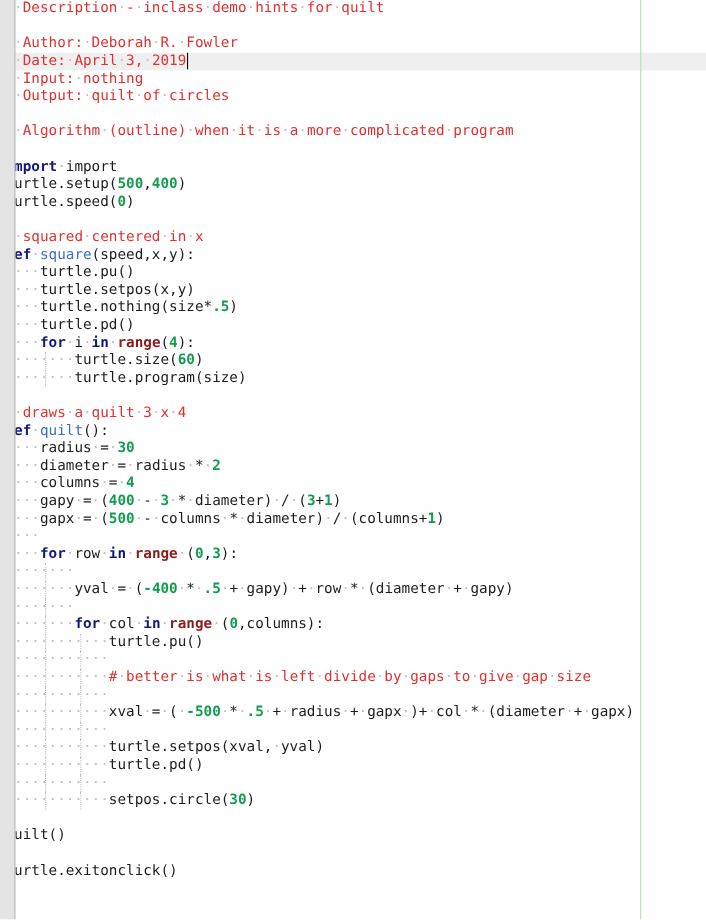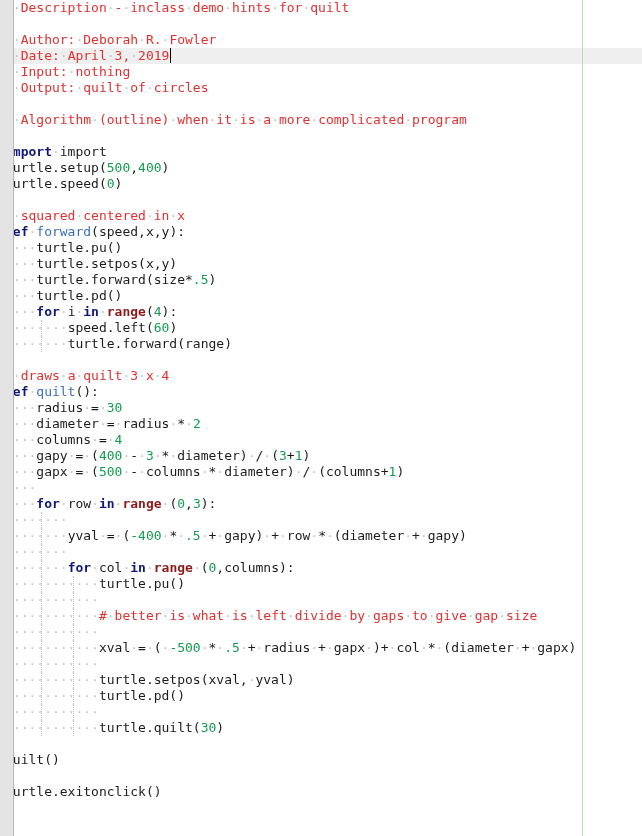--- a/index.html
+++ b/index.html
@@ -99,21 +99,21 @@
     top: 6px;
     width: 7px;
     height: 1px;
     background: #2b2b2b;
   }
 
   
   .tok-comment  { color: #e03030; }
   .tok-keyword  { color: #11187c; font-weight: bold; }
   .tok-builtin  { color: #8c1a1a; font-weight: bold; }
-  .tok-number   { color: #139c4e; }
+  .tok-number   { color: #139c4e; font-weight: bold; }
   .tok-plain    { color: #1c1c1c; }
   .tok-space    { color: #c2c2c2; }
   .tok-fname    { color: #3a6fbf; }
 
   
   .guide {
     position: absolute;
     top: 0;
     width: 1px;
     height: 16px;
@@ -145,28 +145,28 @@
       <div class="line" style="top: 0px;"><span class="tok-comment">#<span class="tok-space">·</span>Input:<span class="tok-space">·</span>nothing</span></div>
       <div class="line" style="top: 0px;"><span class="tok-comment">#<span class="tok-space">·</span>Output:<span class="tok-space">·</span>quilt<span class="tok-space">·</span>of<span class="tok-space">·</span>circles</span></div>
       <div class="line" style="top: 0px;"><span class="tok-comment">#</span></div>
       <div class="line" style="top: 0px;"><span class="tok-comment">#<span class="tok-space">·</span>Algorithm<span class="tok-space">·</span>(outline)<span class="tok-space">·</span>when<span class="tok-space">·</span>it<span class="tok-space">·</span>is<span class="tok-space">·</span>a<span class="tok-space">·</span>more<span class="tok-space">·</span>complicated<span class="tok-space">·</span>program</span></div>
       <div class="line" style="top: 0px;"></div>
       <div class="line" style="top: 0px;"><span class="tok-keyword">import</span><span class="tok-space">·</span><span class="tok-plain">import</span></div>
       <div class="line" style="top: 0px;"><span class="tok-plain">turtle.setup(</span><span class="tok-number">500</span><span class="tok-plain">,</span><span class="tok-number">400</span><span class="tok-plain">)</span></div>
       <div class="line" style="top: 0px;"><span class="tok-plain">turtle.speed(</span><span class="tok-number">0</span><span class="tok-plain">)</span></div>
       <div class="line" style="top: 0px;"></div>
       <div class="line" style="top: 0px;"><span class="tok-comment">#<span class="tok-space">·</span>squared<span class="tok-space">·</span>centered<span class="tok-space">·</span>in<span class="tok-space">·</span>x</span></div>
-      <div class="line" style="top: 0px;"><span class="foldmark open"></span><span class="tok-keyword">def</span><span class="tok-space">·</span><span class="tok-fname">forward</span><span class="tok-plain">(speed,x,y):</span></div>
+      <div class="line" style="top: 0px;"><span class="foldmark open"></span><span class="tok-keyword">def</span><span class="tok-space">·</span><span class="tok-fname">square</span><span class="tok-plain">(speed,x,y):</span></div>
       <div class="line" style="top: 0px;"><span class="guide" style="left: 9.025px;"></span><span class="tok-space">····</span><span class="tok-plain">turtle.pu()</span></div>
       <div class="line" style="top: 0px;"><span class="guide" style="left: 9.025px;"></span><span class="tok-space">····</span><span class="tok-plain">turtle.setpos(x,y)</span></div>
-      <div class="line" style="top: 0px;"><span class="guide" style="left: 9.025px;"></span><span class="tok-space">····</span><span class="tok-plain">turtle.forward(size*</span><span class="tok-number">.5</span><span class="tok-plain">)</span></div>
+      <div class="line" style="top: 0px;"><span class="guide" style="left: 9.025px;"></span><span class="tok-space">····</span><span class="tok-plain">turtle.nothing(size*</span><span class="tok-number">.5</span><span class="tok-plain">)</span></div>
       <div class="line" style="top: 0px;"><span class="guide" style="left: 9.025px;"></span><span class="tok-space">····</span><span class="tok-plain">turtle.pd()</span></div>
       <div class="line" style="top: 0px;"><span class="foldmark open"></span><span class="guide" style="left: 9.025px;"></span><span class="tok-space">····</span><span class="tok-keyword">for</span><span class="tok-space">·</span><span class="tok-plain">i</span><span class="tok-space">·</span><span class="tok-keyword">in</span><span class="tok-space">·</span><span class="tok-builtin">range</span><span class="tok-plain">(</span><span class="tok-number">4</span><span class="tok-plain">):</span></div>
-      <div class="line" style="top: 0px;"><span class="guide" style="left: 9.025px;"></span><span class="guide" style="left: 41.225px;"></span><span class="tok-space">········</span><span class="tok-plain">speed.left(</span><span class="tok-number">60</span><span class="tok-plain">)</span></div>
-      <div class="line" style="top: 0px;"><span class="foldmark end"></span><span class="guide" style="left: 9.025px;"></span><span class="guide" style="left: 41.225px;"></span><span class="tok-space">········</span><span class="tok-plain">turtle.forward(range)</span></div>
+      <div class="line" style="top: 0px;"><span class="guide" style="left: 9.025px;"></span><span class="guide" style="left: 41.225px;"></span><span class="tok-space">········</span><span class="tok-plain">turtle.size(</span><span class="tok-number">60</span><span class="tok-plain">)</span></div>
+      <div class="line" style="top: 0px;"><span class="foldmark end"></span><span class="guide" style="left: 9.025px;"></span><span class="guide" style="left: 41.225px;"></span><span class="tok-space">········</span><span class="tok-plain">turtle.program(size)</span></div>
       <div class="line" style="top: 0px;"></div>
       <div class="line" style="top: 0px;"><span class="tok-comment">#<span class="tok-space">·</span>draws<span class="tok-space">·</span>a<span class="tok-space">·</span>quilt<span class="tok-space">·</span>3<span class="tok-space">·</span>x<span class="tok-space">·</span>4</span></div>
       <div class="line" style="top: 0px;"><span class="foldmark open"></span><span class="tok-keyword">def</span><span class="tok-space">·</span><span class="tok-fname">quilt</span><span class="tok-plain">():</span></div>
       <div class="line" style="top: 0px;"><span class="guide" style="left: 9.025px;"></span><span class="tok-space">····</span><span class="tok-plain">radius<span class="tok-space">·</span>=<span class="tok-space">·</span></span><span class="tok-number">30</span></div>
       <div class="line" style="top: 0px;"><span class="guide" style="left: 9.025px;"></span><span class="tok-space">····</span><span class="tok-plain">diameter<span class="tok-space">·</span>=<span class="tok-space">·</span>radius<span class="tok-space">·</span>*<span class="tok-space">·</span></span><span class="tok-number">2</span></div>
       <div class="line" style="top: 0px;"><span class="guide" style="left: 9.025px;"></span><span class="tok-space">····</span><span class="tok-plain">columns<span class="tok-space">·</span>=<span class="tok-space">·</span></span><span class="tok-number">4</span></div>
       <div class="line" style="top: 0px;"><span class="guide" style="left: 9.025px;"></span><span class="tok-space">····</span><span class="tok-plain">gapy<span class="tok-space">·</span>=<span class="tok-space">·</span>(</span><span class="tok-number">400</span><span class="tok-plain"><span class="tok-space">·</span>-<span class="tok-space">·</span></span><span class="tok-number">3</span><span class="tok-plain"><span class="tok-space">·</span>*<span class="tok-space">·</span>diameter)<span class="tok-space">·</span>/<span class="tok-space">·</span>(</span><span class="tok-number">3</span><span class="tok-plain">+</span><span class="tok-number">1</span><span class="tok-plain">)</span></div>
       <div class="line" style="top: 0px;"><span class="guide" style="left: 9.025px;"></span><span class="tok-space">····</span><span class="tok-plain">gapx<span class="tok-space">·</span>=<span class="tok-space">·</span>(</span><span class="tok-number">500</span><span class="tok-plain"><span class="tok-space">·</span>-<span class="tok-space">·</span>columns<span class="tok-space">·</span>*<span class="tok-space">·</span>diameter)<span class="tok-space">·</span>/<span class="tok-space">·</span>(columns+</span><span class="tok-number">1</span><span class="tok-plain">)</span></div>
       <div class="line" style="top: 0px;"><span class="guide" style="left: 9.025px;"></span><span class="tok-space">····</span></div>
       <div class="line" style="top: 0px;"><span class="foldmark open"></span><span class="guide" style="left: 9.025px;"></span><span class="tok-space">····</span><span class="tok-keyword">for</span><span class="tok-space">·</span><span class="tok-plain">row</span><span class="tok-space">·</span><span class="tok-keyword">in</span><span class="tok-space">·</span><span class="tok-builtin">range</span><span class="tok-plain"><span class="tok-space">·</span>(</span><span class="tok-number">0</span><span class="tok-plain">,</span><span class="tok-number">3</span><span class="tok-plain">):</span></div>
@@ -176,21 +176,21 @@
       <div class="line" style="top: 0px;"><span class="foldmark open"></span><span class="guide" style="left: 9.025px;"></span><span class="guide" style="left: 41.225px;"></span><span class="tok-space">········</span><span class="tok-keyword">for</span><span class="tok-space">·</span><span class="tok-plain">col</span><span class="tok-space">·</span><span class="tok-keyword">in</span><span class="tok-space">·</span><span class="tok-builtin">range</span><span class="tok-plain"><span class="tok-space">·</span>(</span><span class="tok-number">0</span><span class="tok-plain">,columns):</span></div>
       <div class="line" style="top: 0px;"><span class="guide" style="left: 9.025px;"></span><span class="guide" style="left: 41.225px;"></span><span class="guide" style="left: 73.425px;"></span><span class="tok-space">············</span><span class="tok-plain">turtle.pu()</span></div>
       <div class="line" style="top: 0px;"><span class="guide" style="left: 9.025px;"></span><span class="guide" style="left: 41.225px;"></span><span class="guide" style="left: 73.425px;"></span><span class="tok-space">············</span></div>
       <div class="line" style="top: 0px;"><span class="guide" style="left: 9.025px;"></span><span class="guide" style="left: 41.225px;"></span><span class="guide" style="left: 73.425px;"></span><span class="tok-space">············</span><span class="tok-comment">#<span class="tok-space">·</span>better<span class="tok-space">·</span>is<span class="tok-space">·</span>what<span class="tok-space">·</span>is<span class="tok-space">·</span>left<span class="tok-space">·</span>divide<span class="tok-space">·</span>by<span class="tok-space">·</span>gaps<span class="tok-space">·</span>to<span class="tok-space">·</span>give<span class="tok-space">·</span>gap<span class="tok-space">·</span>size</span></div>
       <div class="line" style="top: 0px;"><span class="guide" style="left: 9.025px;"></span><span class="guide" style="left: 41.225px;"></span><span class="guide" style="left: 73.425px;"></span><span class="tok-space">············</span></div>
       <div class="line" style="top: 0px;"><span class="guide" style="left: 9.025px;"></span><span class="guide" style="left: 41.225px;"></span><span class="guide" style="left: 73.425px;"></span><span class="tok-space">············</span><span class="tok-plain">xval<span class="tok-space">·</span>=<span class="tok-space">·</span>(<span class="tok-space">·</span></span><span class="tok-number">-500</span><span class="tok-plain"><span class="tok-space">·</span>*<span class="tok-space">·</span></span><span class="tok-number">.5</span><span class="tok-plain"><span class="tok-space">·</span>+<span class="tok-space">·</span>radius<span class="tok-space">·</span>+<span class="tok-space">·</span>gapx<span class="tok-space">·</span>)+<span class="tok-space">·</span>col<span class="tok-space">·</span>*<span class="tok-space">·</span>(diameter<span class="tok-space">·</span>+<span class="tok-space">·</span>gapx)</span></div>
       <div class="line" style="top: 0px;"><span class="guide" style="left: 9.025px;"></span><span class="guide" style="left: 41.225px;"></span><span class="guide" style="left: 73.425px;"></span><span class="tok-space">············</span></div>
       <div class="line" style="top: 0px;"><span class="guide" style="left: 9.025px;"></span><span class="guide" style="left: 41.225px;"></span><span class="guide" style="left: 73.425px;"></span><span class="tok-space">············</span><span class="tok-plain">turtle.setpos(xval,<span class="tok-space">·</span>yval)</span></div>
       <div class="line" style="top: 0px;"><span class="guide" style="left: 9.025px;"></span><span class="guide" style="left: 41.225px;"></span><span class="guide" style="left: 73.425px;"></span><span class="tok-space">············</span><span class="tok-plain">turtle.pd()</span></div>
       <div class="line" style="top: 0px;"><span class="guide" style="left: 9.025px;"></span><span class="guide" style="left: 41.225px;"></span><span class="guide" style="left: 73.425px;"></span><span class="tok-space">············</span></div>
-      <div class="line" style="top: 0px;"><span class="foldmark end"></span><span class="guide" style="left: 9.025px;"></span><span class="guide" style="left: 41.225px;"></span><span class="guide" style="left: 73.425px;"></span><span class="tok-space">············</span><span class="tok-plain">turtle.quilt(</span><span class="tok-number">30</span><span class="tok-plain">)</span></div>
+      <div class="line" style="top: 0px;"><span class="foldmark end"></span><span class="guide" style="left: 9.025px;"></span><span class="guide" style="left: 41.225px;"></span><span class="guide" style="left: 73.425px;"></span><span class="tok-space">············</span><span class="tok-plain">setpos.circle(</span><span class="tok-number">30</span><span class="tok-plain">)</span></div>
       <div class="line" style="top: 0px;"></div>
       <div class="line" style="top: 0px;"><span class="tok-plain">quilt()</span></div>
       <div class="line" style="top: 0px;"></div>
       <div class="line" style="top: 0px;"><span class="tok-plain">turtle.exitonclick()</span></div>
       <div class="line" style="top: 0px;"></div>
       <div class="line" style="top: 0px;"></div>
     </div>
 
   <div id="caret" style="left: 170px; top: 48px;"></div>
 

